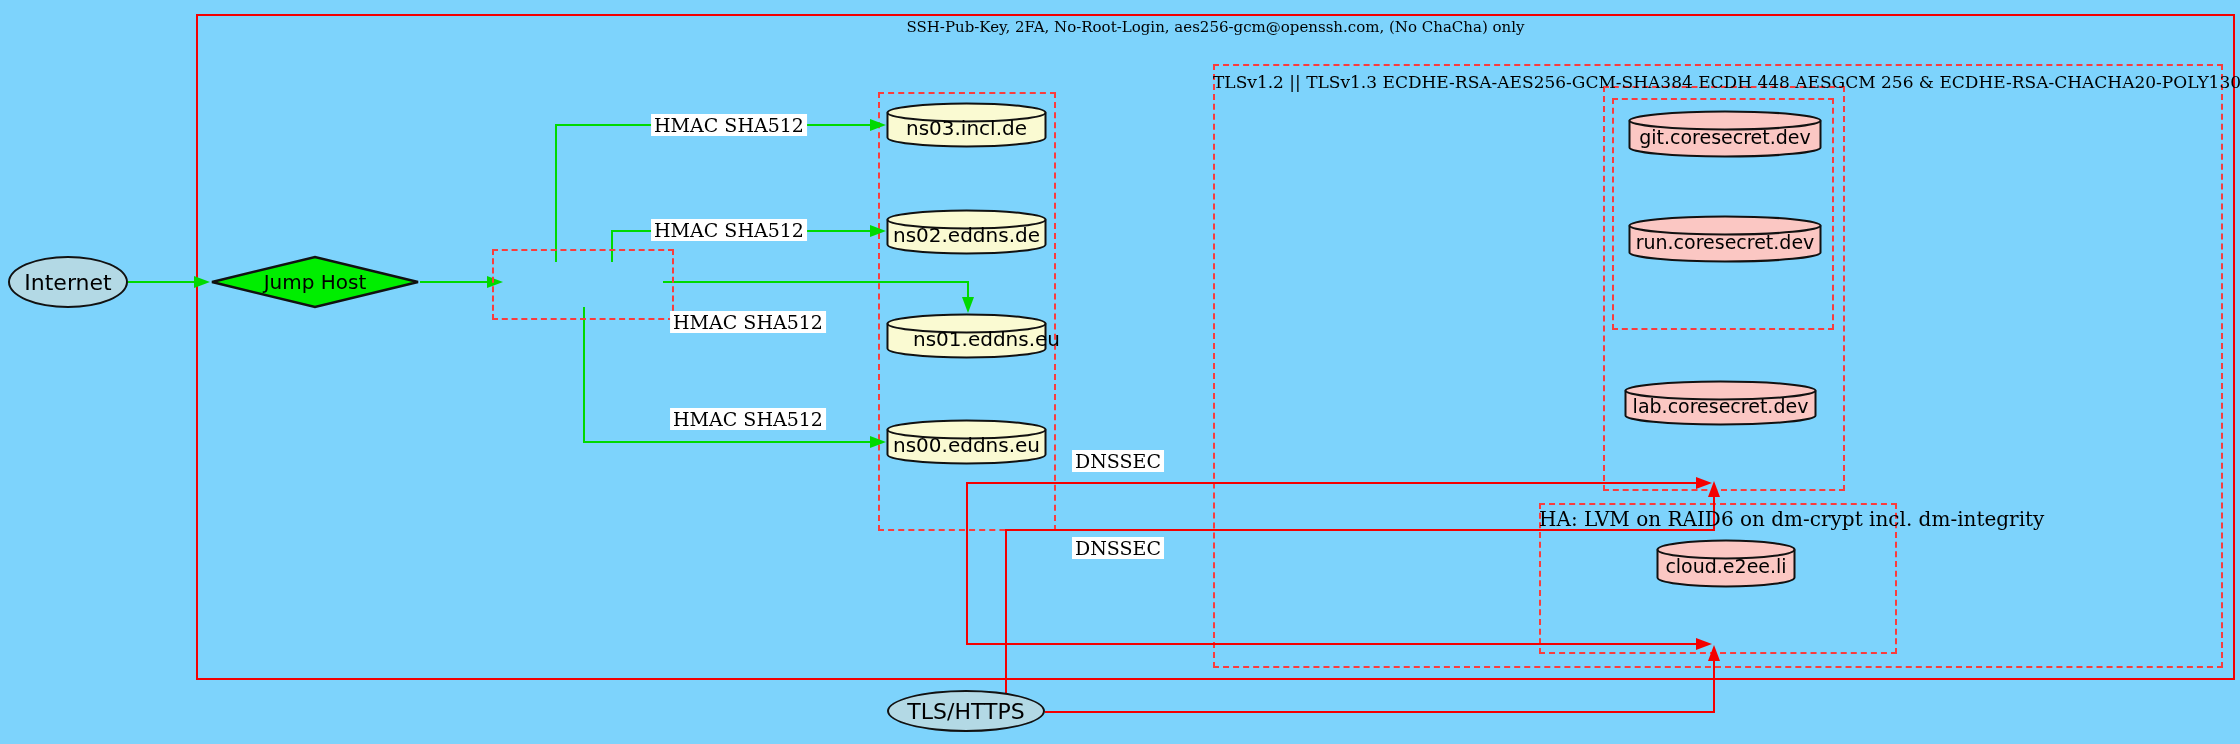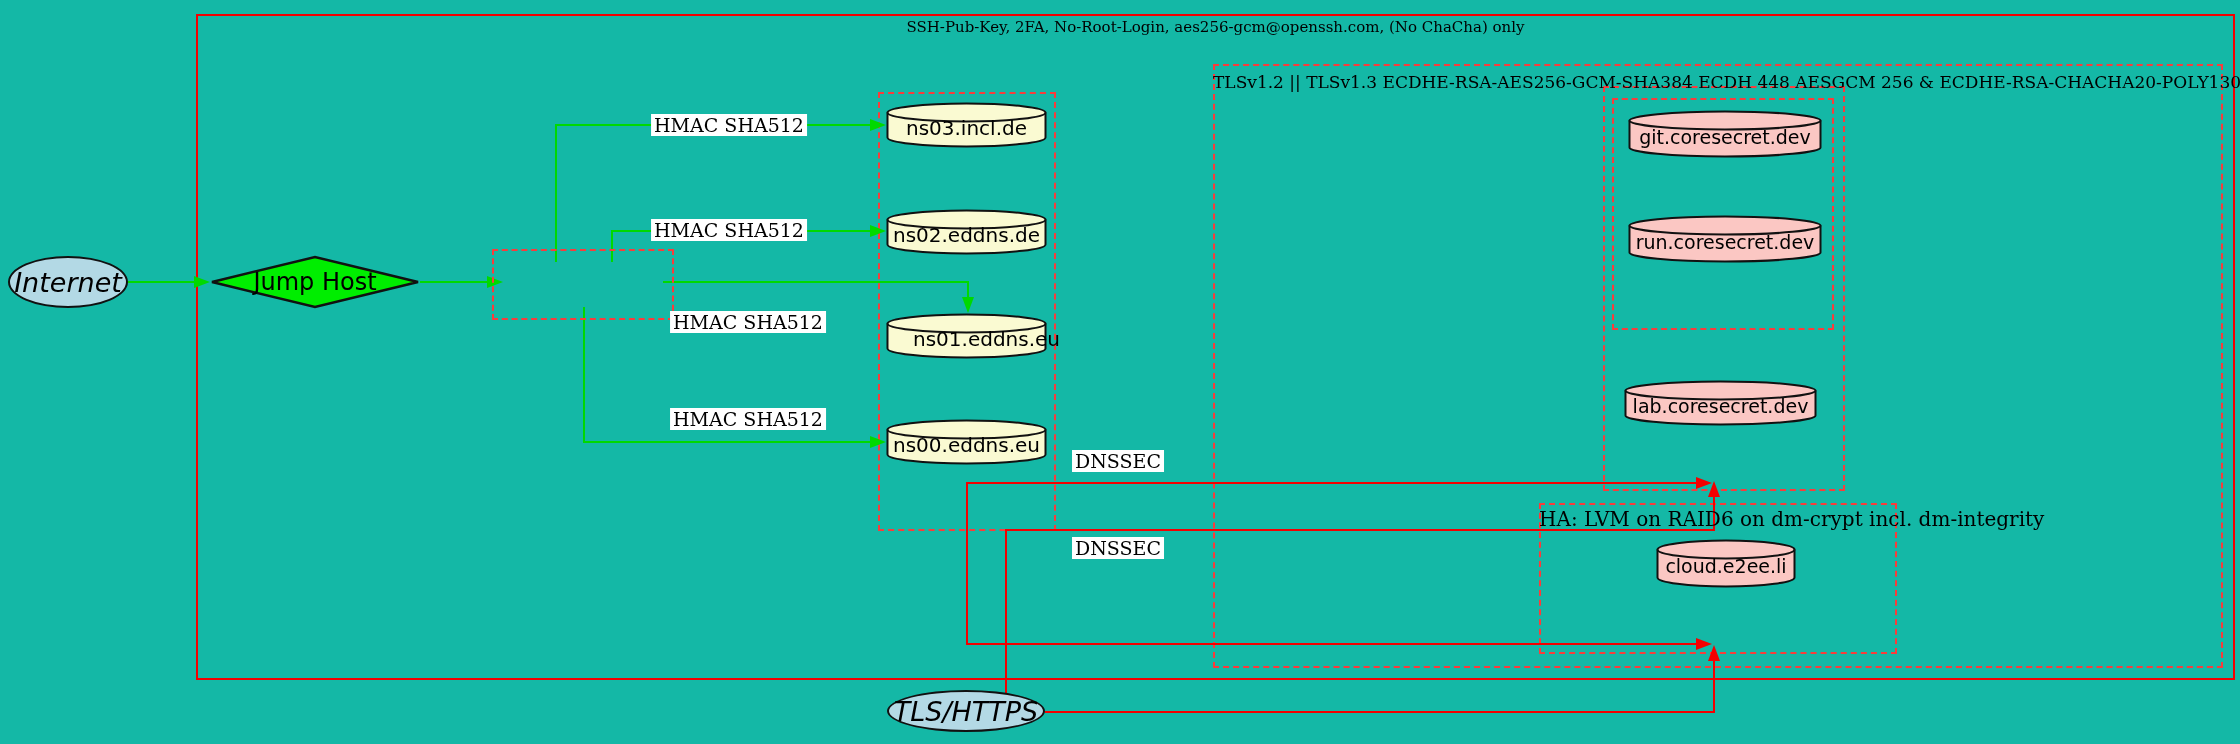--- a/index.html
+++ b/index.html
@@ -1,16 +1,16 @@
 <!DOCTYPE html>
 <html><head>
 <meta charset="utf-8">
 <style>
   html,body{margin:0;padding:0;background:#fff;}
-  #canvas{position:relative;width:2240px;height:744px;background:#14b8a6;overflow:hidden;
+  #canvas{position:relative;width:2240px;height:744px;background:#7dd3fc;overflow:hidden;
           font-family:"DejaVu Sans", sans-serif;}
   .box{position:absolute;box-sizing:border-box;}
   .solidbox{border:2px solid #f40000;}
   .dashbox{border:2px dashed #fa3c3c;}
   .clabel{position:absolute;font-family:"DejaVu Serif", serif;color:#000;text-align:center;
           white-space:nowrap;z-index:6;}
   
   .hl,.vl{position:absolute;z-index:2;}
   .hl{height:2px;}
   .vl{width:2px;}
@@ -19,29 +19,29 @@
   .ar{position:absolute;width:0;height:0;z-index:3;}
   .ar-r-g{border-top:6px solid transparent;border-bottom:6px solid transparent;border-left:16px solid #00d900;}
   .ar-d-g{border-left:6px solid transparent;border-right:6px solid transparent;border-top:16px solid #00d900;}
   .ar-r-r{border-top:6px solid transparent;border-bottom:6px solid transparent;border-left:16px solid #f40000;}
   .ar-u-r{border-left:6px solid transparent;border-right:6px solid transparent;border-bottom:16px solid #f40000;}
   
   .elabel{position:absolute;transform:translate(-50%,-50%);font-family:"DejaVu Serif", serif;
           font-size:19px;background:#fff;padding:0 3px;white-space:nowrap;z-index:5;color:#000;}
   
   .ell{position:absolute;border:2px solid #111;border-radius:50%;background:#b3d9e5;
-       display:flex;align-items:center;justify-content:center;font-size:27px;color:#000;
-       box-sizing:border-box;z-index:4;font-style:italic;}
+       display:flex;align-items:center;justify-content:center;font-size:22px;color:#000;
+       box-sizing:border-box;z-index:4;}
   .cyl{position:absolute;display:flex;align-items:center;justify-content:center;
        font-size:20px;color:#000;z-index:4;}
   .cyl .nlabel{position:relative;z-index:1;margin-top:5px;white-space:nowrap;}
   .cyl.small-label{font-size:19px;}
   .dia{position:absolute;z-index:4;}
   .dia .dlabel{position:absolute;left:0;top:0;width:100%;height:100%;display:flex;
-       align-items:center;justify-content:center;font-size:24px;color:#000;}
+       align-items:center;justify-content:center;font-size:20px;color:#000;}
   .hm-wrap{position:absolute;border:2px dashed #fa3c3c;box-sizing:border-box;z-index:3;}
 </style>
 </head>
 <body>
 
 <div id="canvas">
 
   <div class="box solidbox" style="left:196px;top:14px;width:2039px;height:666px;"></div>
   <div class="clabel" style="left:196px;top:18px;width:2039px;font-size:15px;">SSH-Pub-Key, 2FA, No-Root-Login, aes256-gcm@openssh.com, (No ChaCha) only</div>
 

